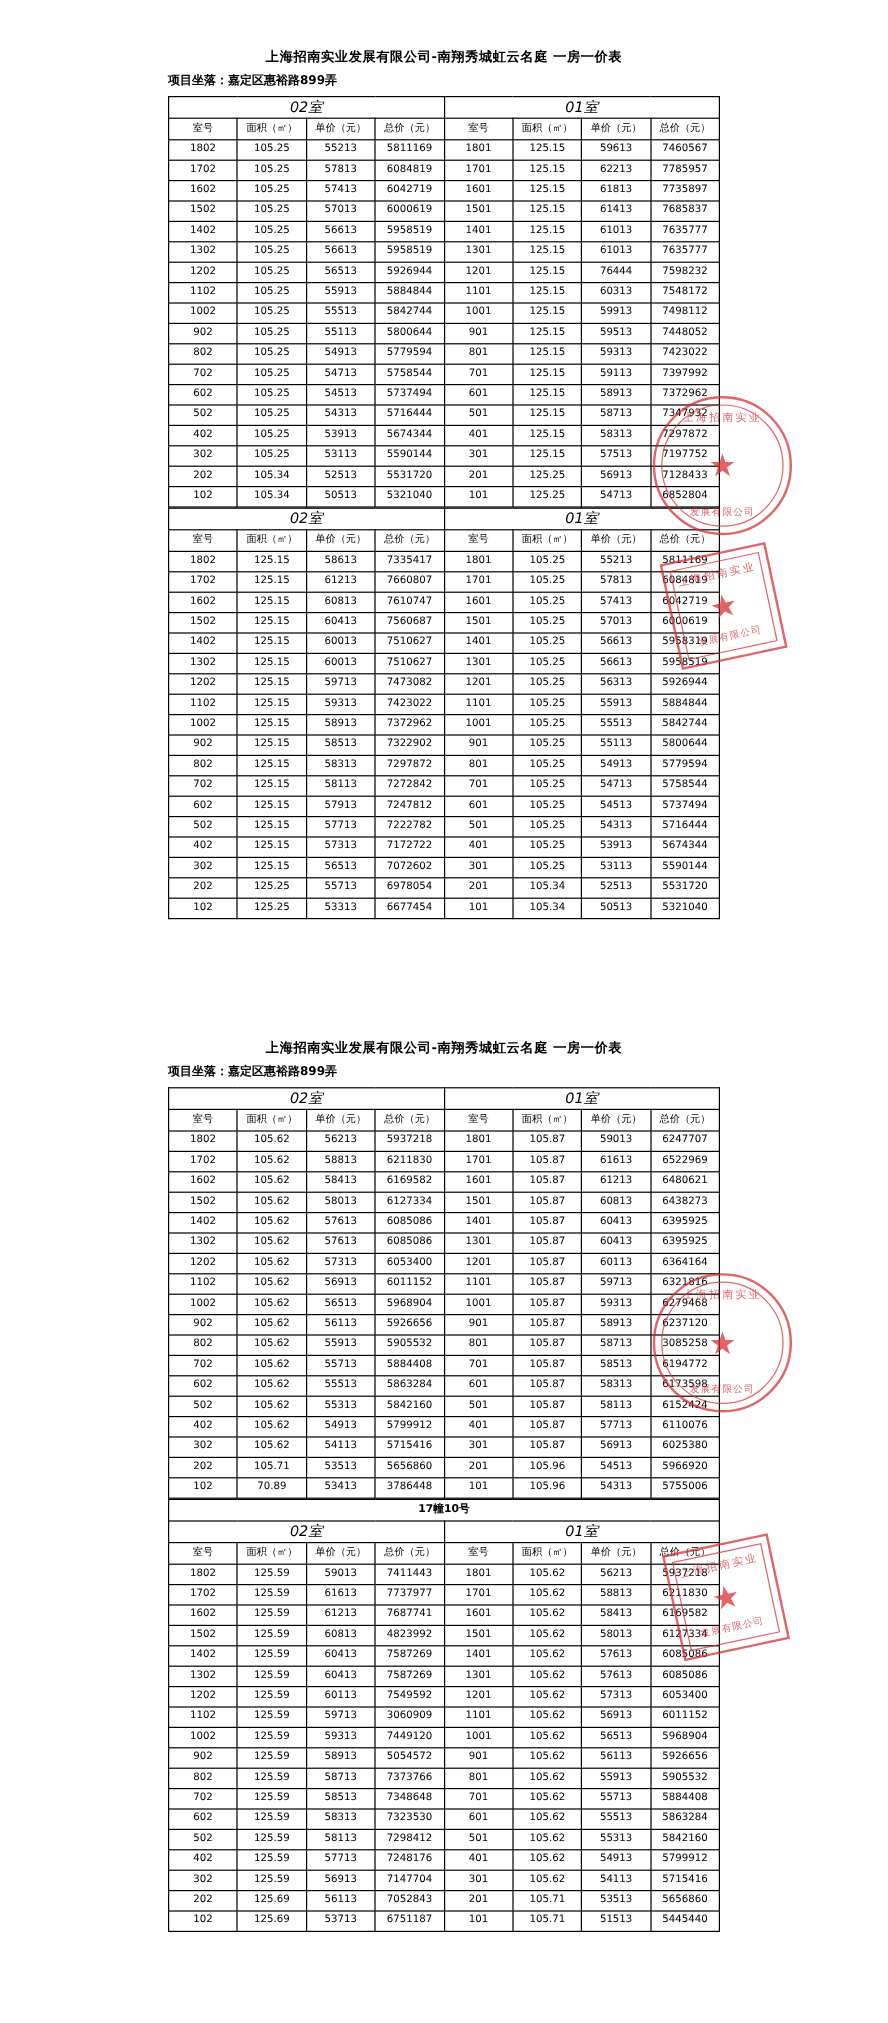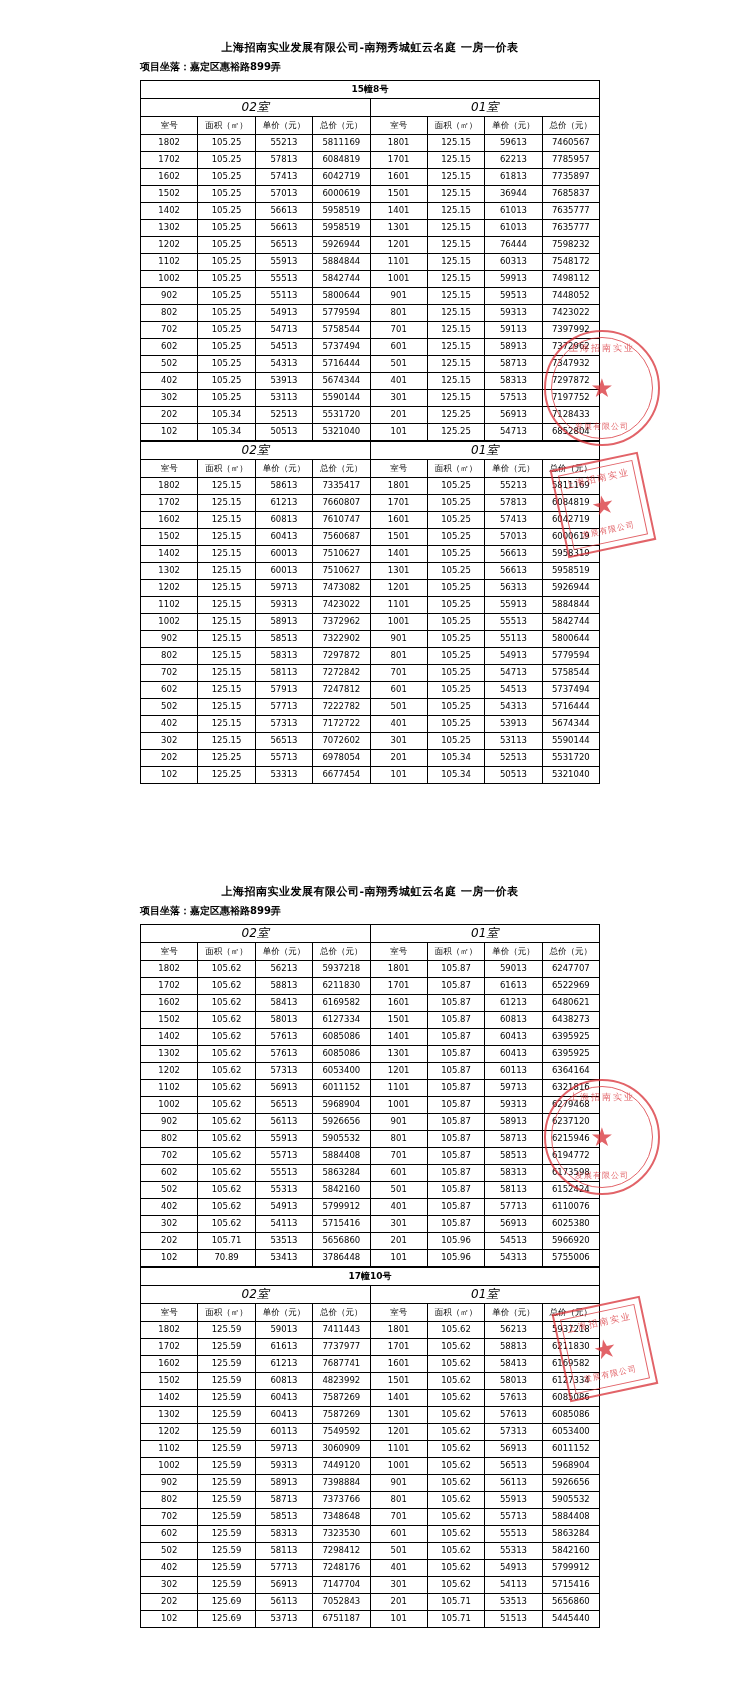--- a/index.html
+++ b/index.html
@@ -129,23 +129,20 @@
 
 <div class="page">
 
   <div class="doc-block">
     <div class="doc-title">上海招南实业发展有限公司-南翔秀城虹云名庭 一房一价表</div>
     <div class="doc-sub">项目坐落：嘉定区惠裕路899弄</div>
     <div id="sheet1">
         <table class="price">
           <tbody>
             <tr>
-              <td colspan="8" class="building">15幢8号</td>
-            </tr>
-            <tr>
               <td colspan="4" class="unitgrp">02室</td>
               <td colspan="4" class="unitgrp">01室</td>
             </tr>
             <tr>
               <td class="hdr col-room">室号</td>
               <td class="hdr col-area">面积（㎡）</td>
               <td class="hdr col-unit">单价（元）</td>
               <td class="hdr col-total">总价（元）</td>
               <td class="hdr col-room">室号</td>
               <td class="hdr col-area">面积（㎡）</td>
@@ -182,21 +179,21 @@
               <td class="col-unit">61813</td>
               <td class="col-total">7735897</td>
             </tr>
             <tr>
               <td class="col-room">1502</td>
               <td class="col-area">105.25</td>
               <td class="col-unit">57013</td>
               <td class="col-total">6000619</td>
               <td class="col-room">1501</td>
               <td class="col-area">125.15</td>
-              <td class="col-unit">36944</td>
+              <td class="col-unit">61413</td>
               <td class="col-total">7685837</td>
             </tr>
             <tr>
               <td class="col-room">1402</td>
               <td class="col-area">105.25</td>
               <td class="col-unit">56613</td>
               <td class="col-total">5958519</td>
               <td class="col-room">1401</td>
               <td class="col-area">125.15</td>
               <td class="col-unit">61013</td>
@@ -671,21 +668,21 @@
               <td class="col-total">6237120</td>
             </tr>
             <tr>
               <td class="col-room">802</td>
               <td class="col-area">105.62</td>
               <td class="col-unit">55913</td>
               <td class="col-total">5905532</td>
               <td class="col-room">801</td>
               <td class="col-area">105.87</td>
               <td class="col-unit">58713</td>
-              <td class="col-total">6215946</td>
+              <td class="col-total">3085258</td>
             </tr>
             <tr>
               <td class="col-room">702</td>
               <td class="col-area">105.62</td>
               <td class="col-unit">55713</td>
               <td class="col-total">5884408</td>
               <td class="col-room">701</td>
               <td class="col-area">105.87</td>
               <td class="col-unit">58513</td>
               <td class="col-total">6194772</td>
@@ -858,21 +855,21 @@
               <td class="col-total">7449120</td>
               <td class="col-room">1001</td>
               <td class="col-area">105.62</td>
               <td class="col-unit">56513</td>
               <td class="col-total">5968904</td>
             </tr>
             <tr>
               <td class="col-room">902</td>
               <td class="col-area">125.59</td>
               <td class="col-unit">58913</td>
-              <td class="col-total">7398884</td>
+              <td class="col-total">5054572</td>
               <td class="col-room">901</td>
               <td class="col-area">105.62</td>
               <td class="col-unit">56113</td>
               <td class="col-total">5926656</td>
             </tr>
             <tr>
               <td class="col-room">802</td>
               <td class="col-area">125.59</td>
               <td class="col-unit">58713</td>
               <td class="col-total">7373766</td>

